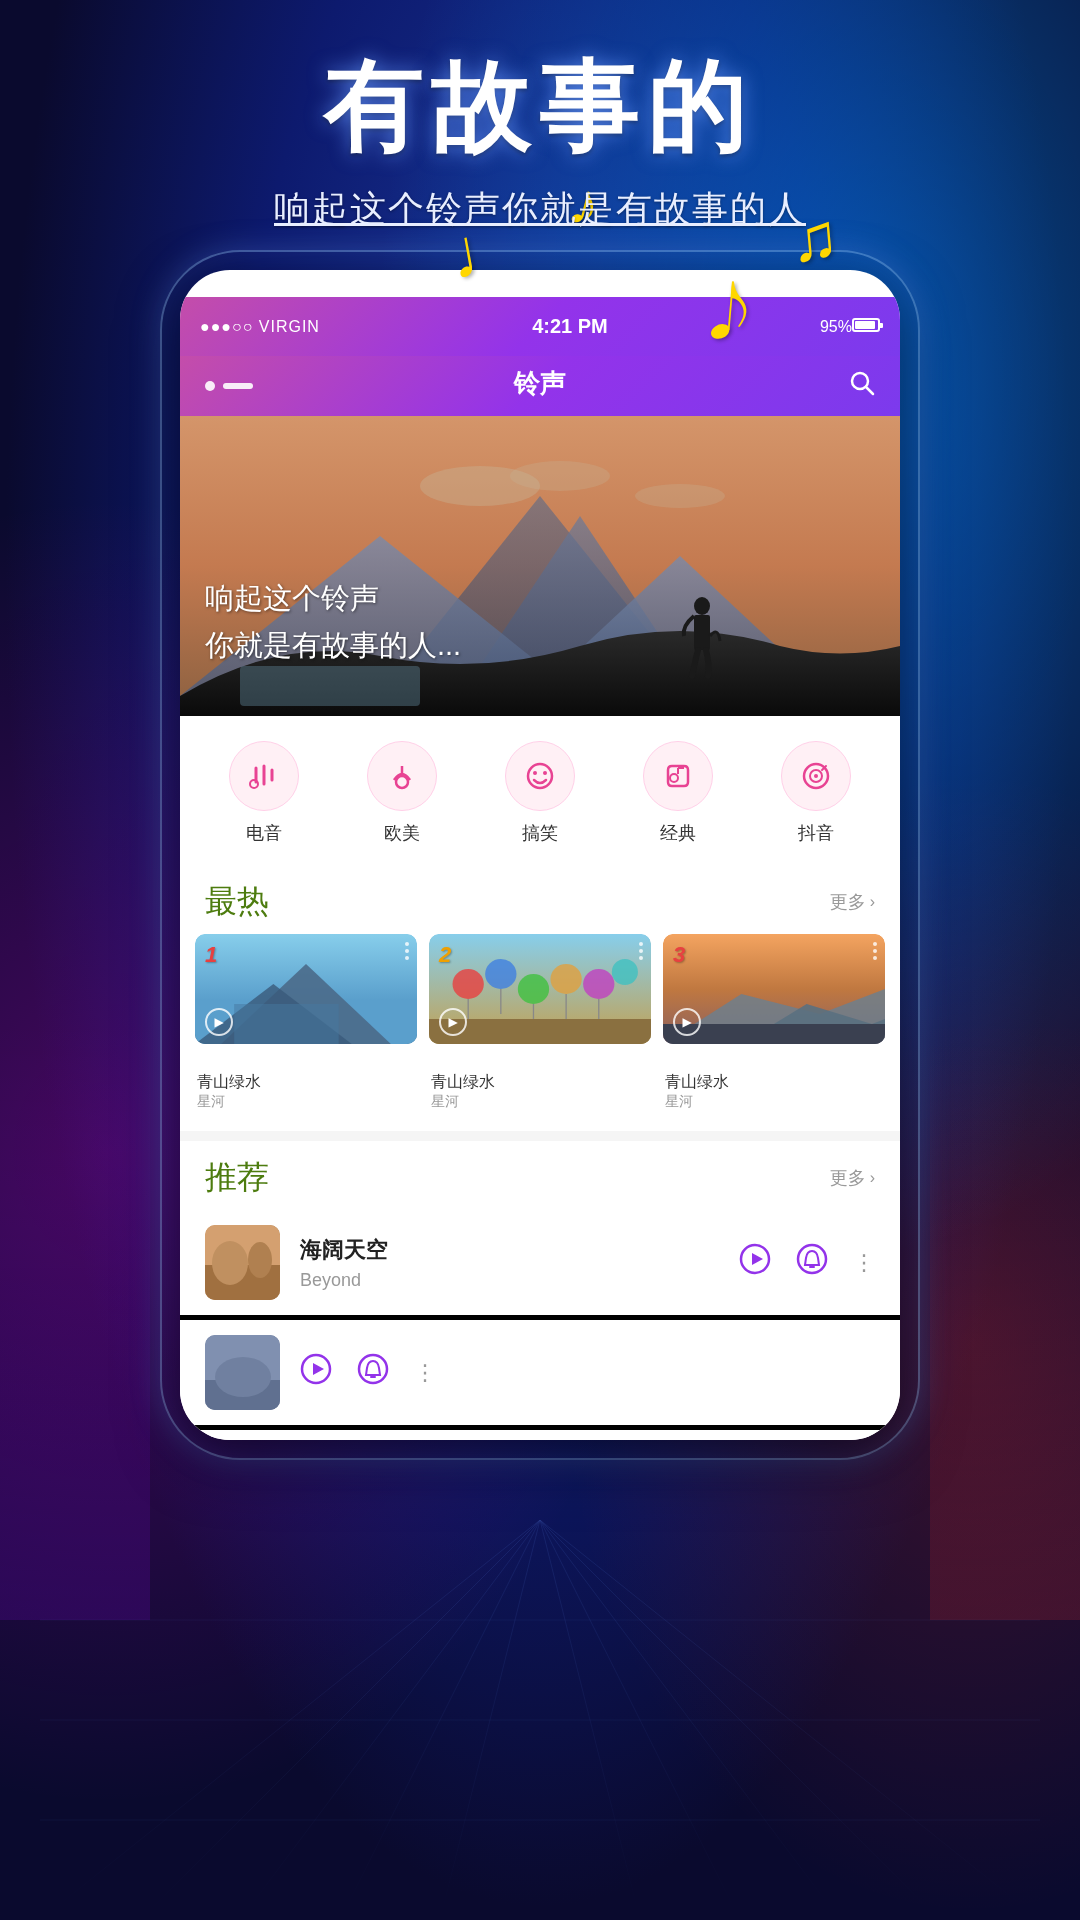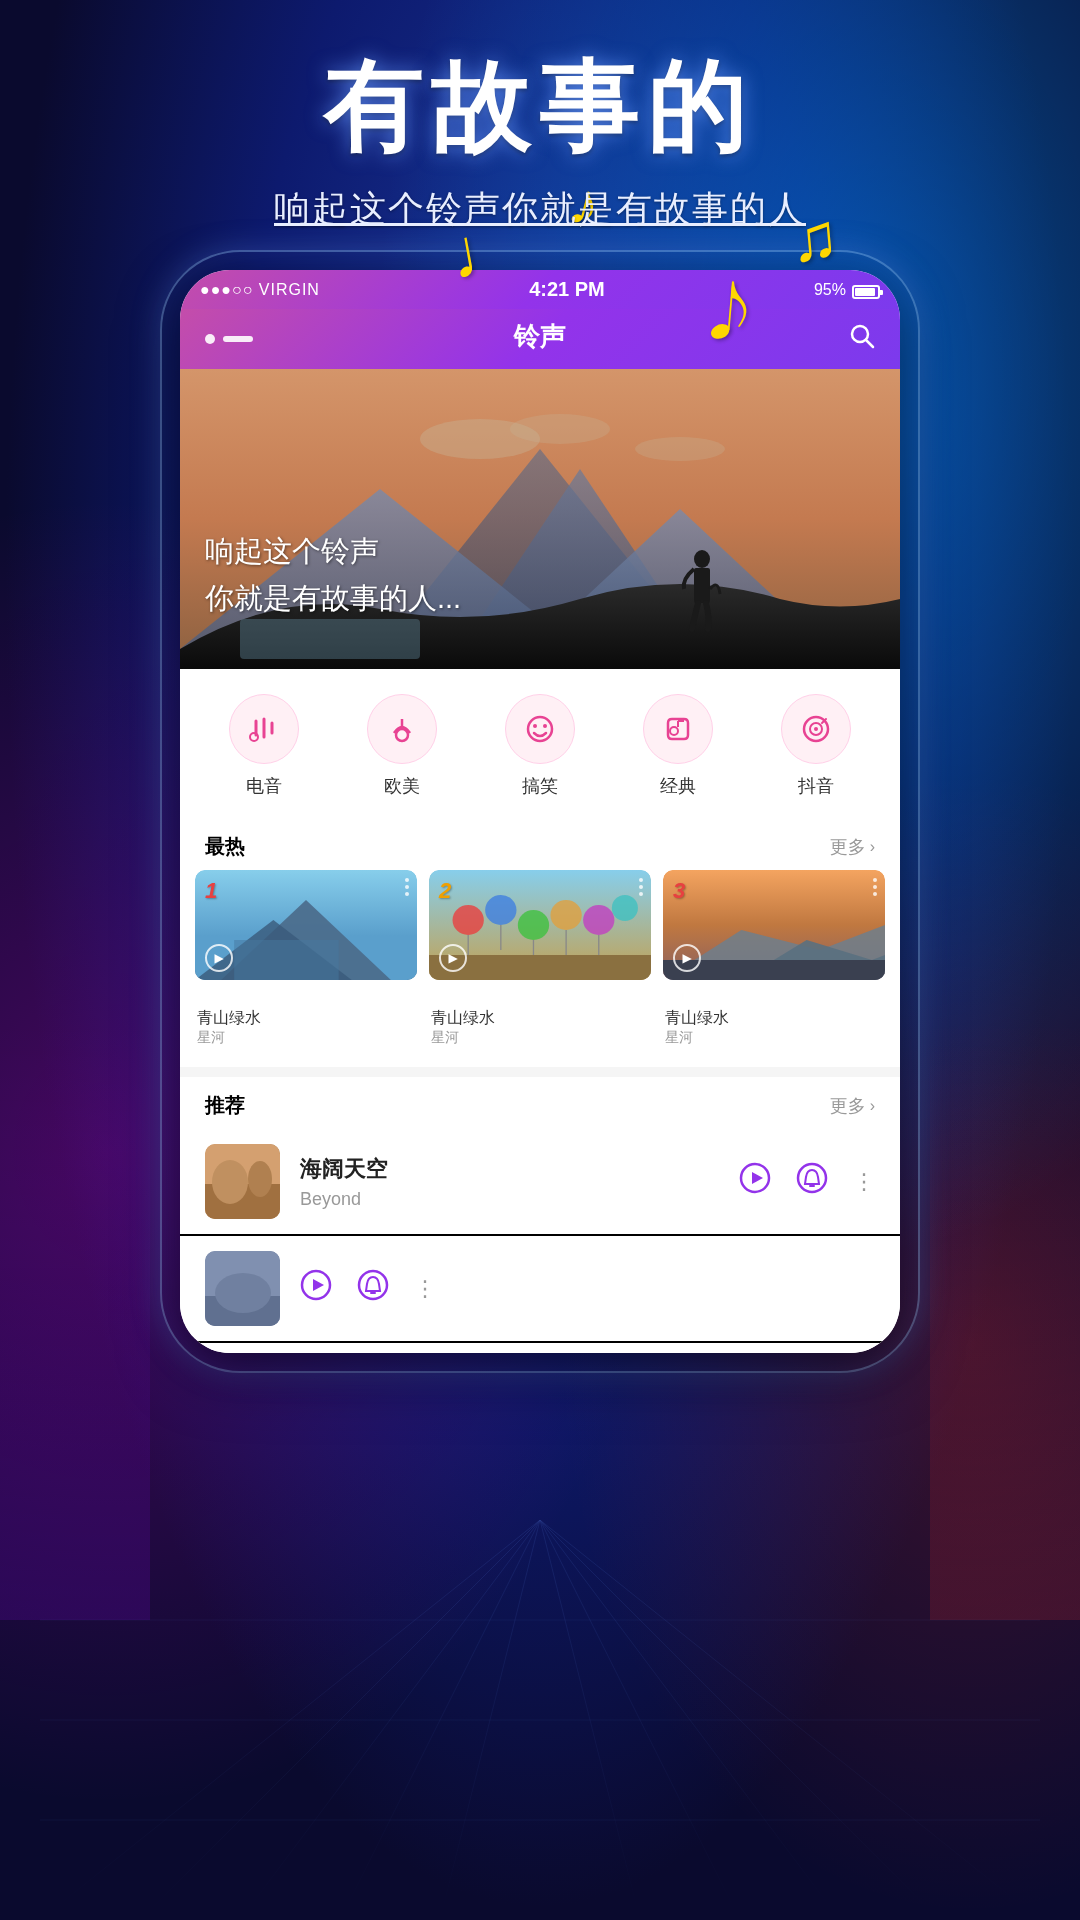--- a/index.html
+++ b/index.html
@@ -134,28 +134,29 @@
       box-shadow: 0 20px 60px rgba(0,0,0,0.5);
       position: relative;
     }
 
     
     .status-bar {
       background: linear-gradient(135deg, #c44daa, #9333ea, #7c3aed);
       display: flex;
       justify-content: space-between;
       align-items: center;
-      padding: 8px 20px;
+      padding: 18px 20px;
       color: white;
       font-size: 18px;
       font-weight: 500;
+      margin-top: 27px;
     }
     .status-left { font-size: 16px; letter-spacing: 1px; }
     .status-center { font-size: 20px; font-weight: 600; }
-    .status-right { display: flex; align-items: flex-end; gap: 6px; font-size: 16px; }
+    .status-right { display: flex; align-items: flex-start; font-size: 16px; }
     .battery {
       display: inline-block;
       width: 28px; height: 14px;
       border: 2px solid white;
       border-radius: 3px;
       position: relative;
       vertical-align: middle;
     }
     .battery::after {
       content: '';
@@ -270,23 +271,23 @@
 
     
     .section-header {
       display: flex;
       justify-content: space-between;
       align-items: center;
       padding: 15px 25px 10px;
       background: white;
     }
     .section-title {
-      font-size: 20px;
-      font-weight: 700;
-      color: #000000;
+      font-size: 32px;
+      font-weight: 400;
+      color: #4d7c0f;
     }
     .section-more {
       font-size: 18px;
       color: #999;
       display: flex;
       align-items: center;
       gap: 4px;
     }
     .chevron { font-size: 16px; color: #999; }
 
@@ -350,21 +351,21 @@
 
     
     .recommend-section {
       background: white;
       padding-bottom: 10px;
     }
     .rec-item {
       display: flex;
       align-items: center;
       padding: 15px 25px;
-      border-bottom: 2px solid #000000;
+      border-bottom: 5px solid #000000;
       gap: 20px;
     }
     .rec-thumb {
       width: 75px; height: 75px;
       border-radius: 10px;
       overflow: hidden;
       flex-shrink: 0;
     }
     .rec-thumb-1 { background: linear-gradient(135deg, #d4a070, #a07040); }
     .rec-thumb-2 { background: linear-gradient(135deg, #8090b0, #607090); }

